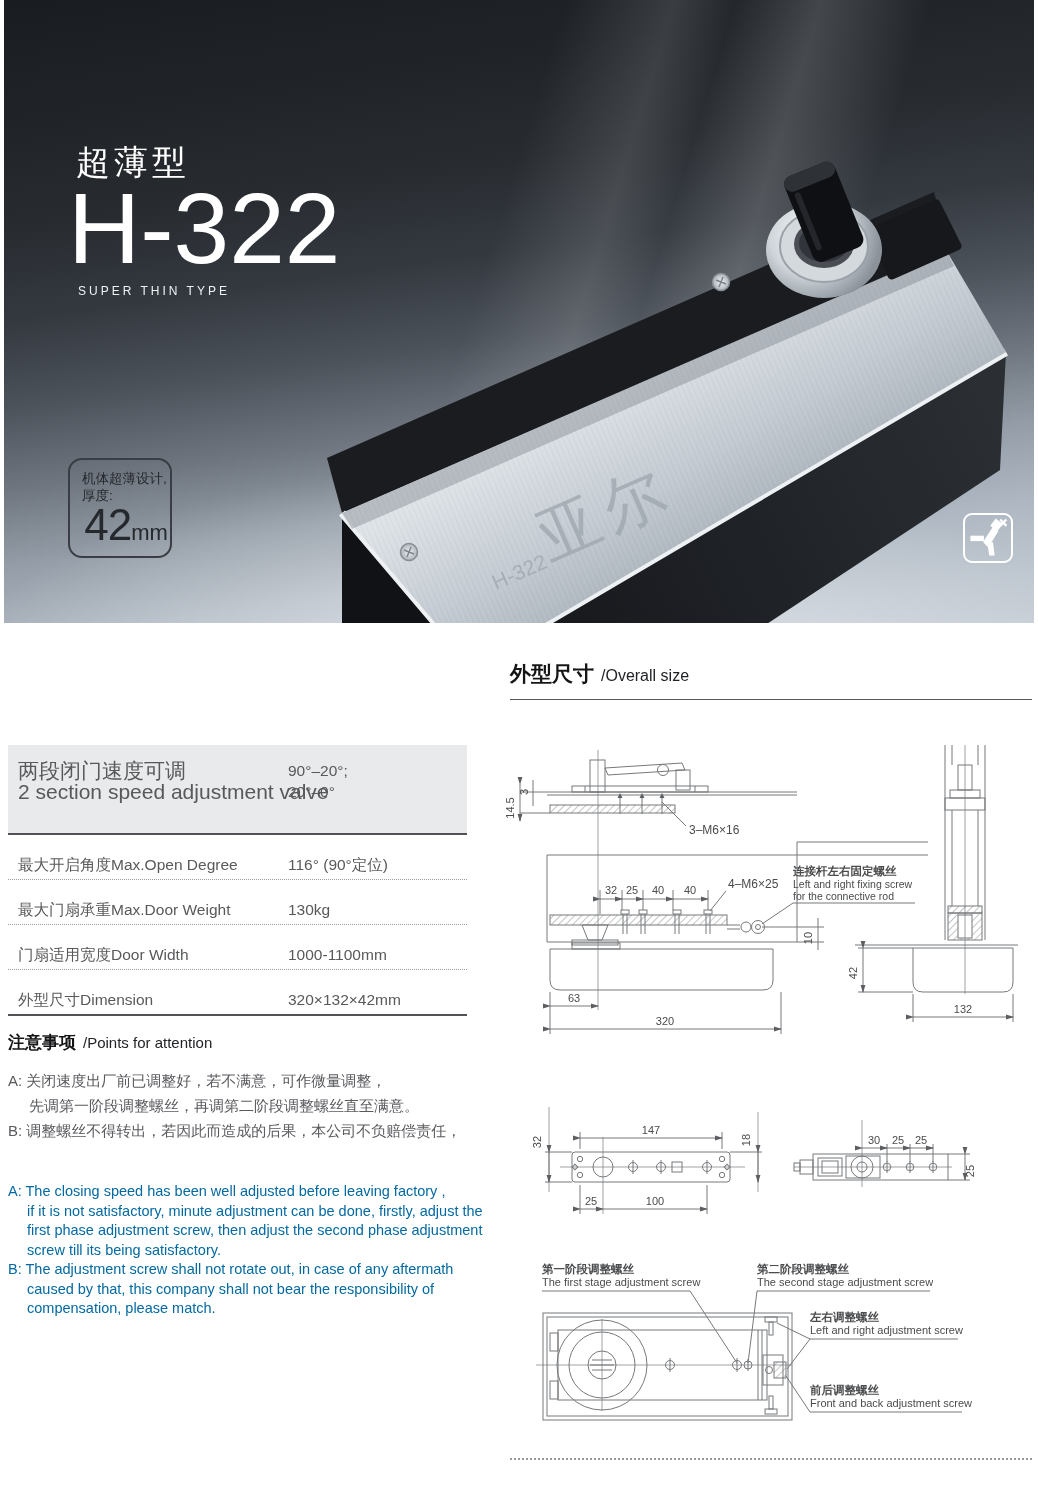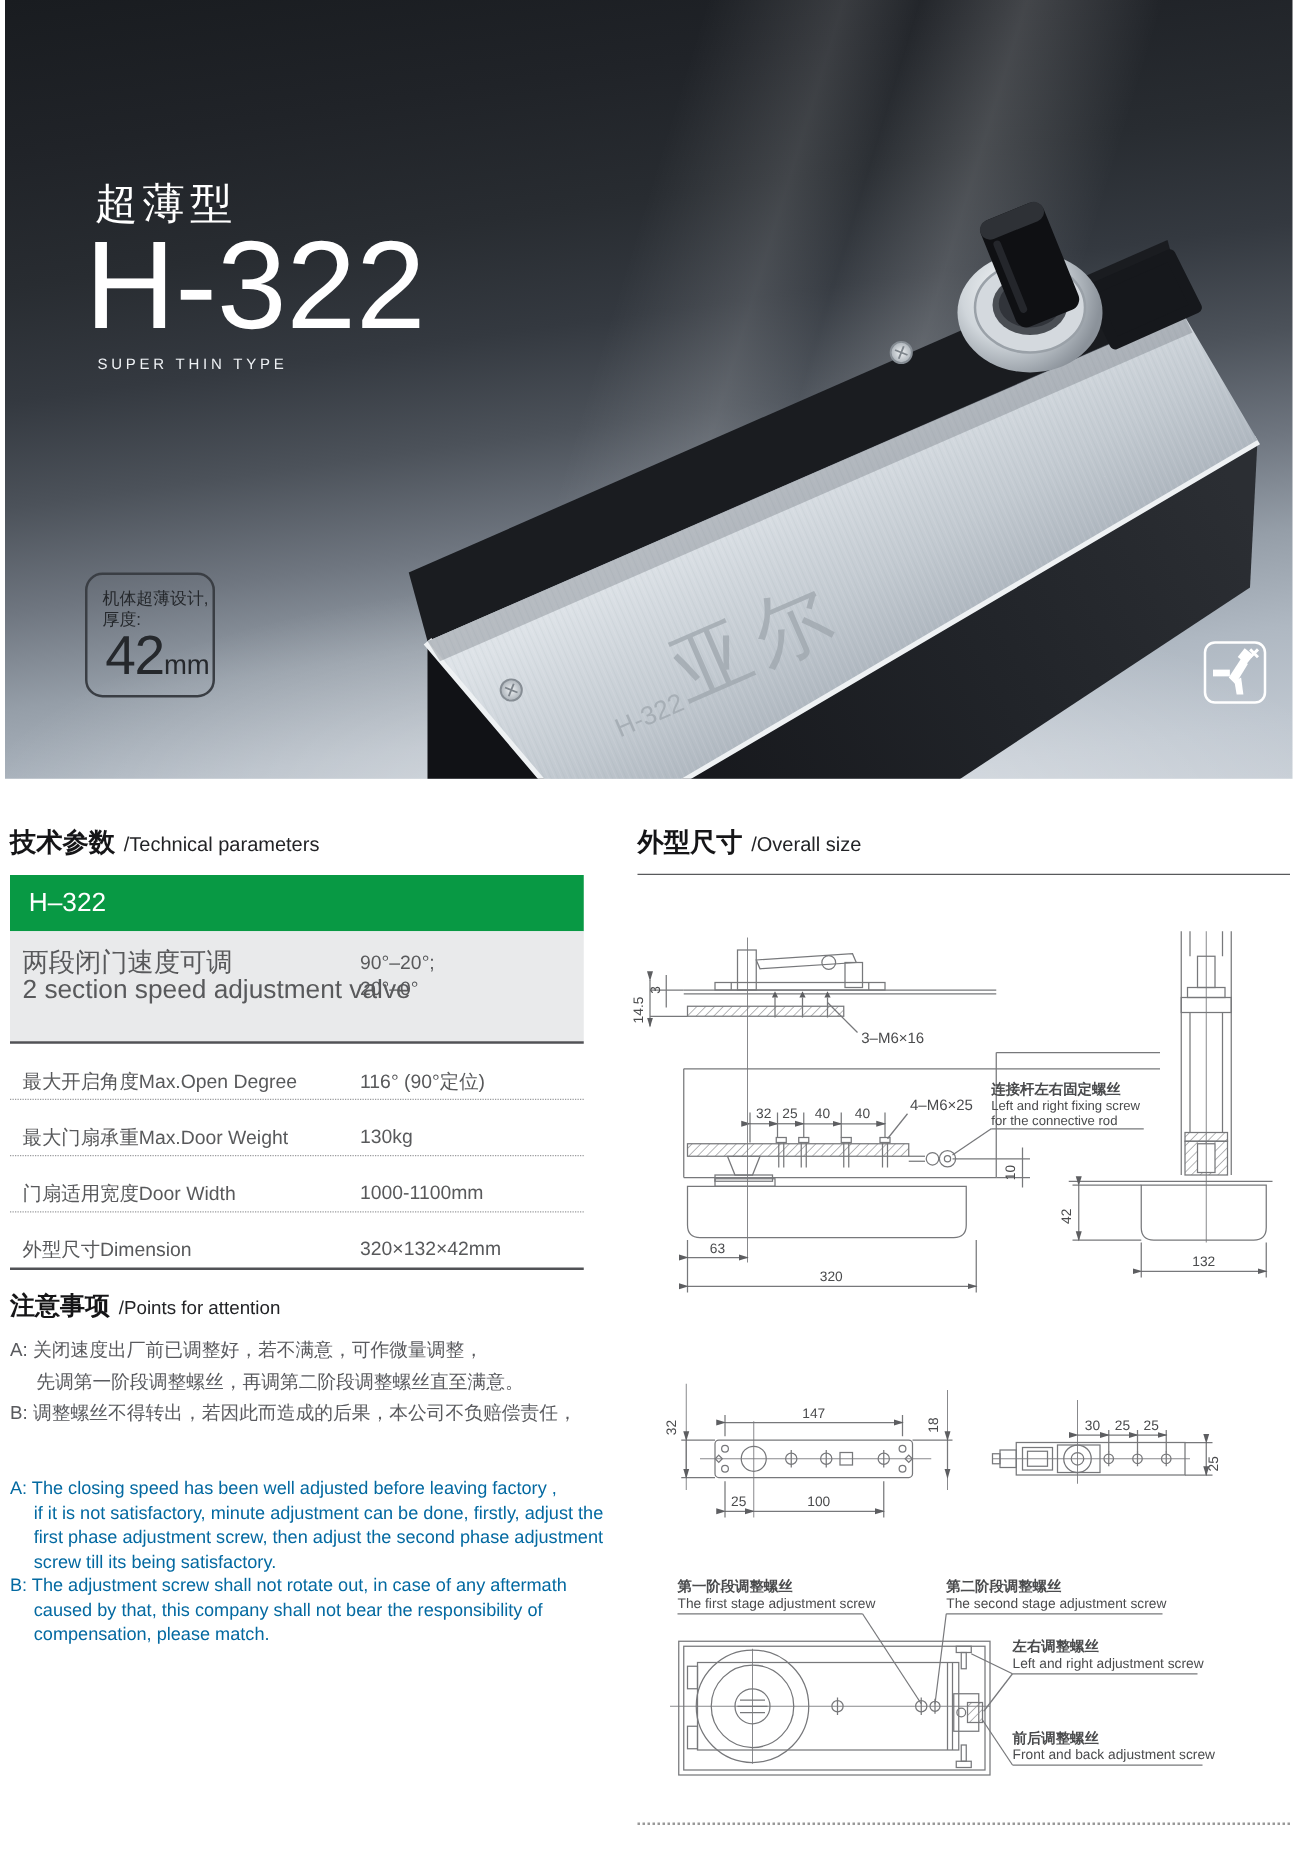--- a/index.html
+++ b/index.html
@@ -143,25 +143,21 @@
           <g transform="rotate(38 35 11)">
               <rect x="30" y="6" width="10" height="10"></rect>
             </g>
           <polygon points="25,33 31,30 33,45 27,45"></polygon>
           <path d="M39,5 L46,12 M46,5 L39,12" stroke="#fff" stroke-width="2.6"></path>
         </g>
       </svg>
     </div>
   </div>
 
-  <div class="sec-head" style="left:8px;top:660px;">
-    <span class="cn">技术参数</span><span class="en">/Technical parameters</span>
-  </div>
-
-  <div class="greenbar" style="background:#089944;">H–322</div>
+
 
   <div class="graybox">
     <div class="lab">
       <div>两段闭门速度可调</div>
       <div>2 section speed adjustment valve</div>
     </div>
     <div class="val">
       <div>90°–20°;</div>
       <div>20°–0°</div>
     </div>
@@ -180,21 +176,21 @@
       <span class="l">门扇适用宽度Door Width</span>
       <span class="v">1000-1100mm</span>
     </div>
     <div class="row">
       <span class="l">外型尺寸Dimension</span>
       <span class="v">320×132×42mm</span>
     </div>
   </div>
 
   <div class="sec-head" style="left:8px;top:1031px;">
-    <span class="cn" style="font-size:20px;">注意事项</span><span class="en" style="font-size:15px;">/Points for attention</span>
+    <span class="cn" style="font-size:17px;">注意事项</span><span class="en" style="font-size:15px;">/Points for attention</span>
   </div>
 
   <div class="cn-notes">
     <div>A: 关闭速度出厂前已调整好，若不满意，可作微量调整，</div>
     <div class="ind">先调第一阶段调整螺丝，再调第二阶段调整螺丝直至满意。</div>
     <div>B: 调整螺丝不得转出，若因此而造成的后果，本公司不负赔偿责任，</div>
   </div>
 
   <div class="en-notes">
     <div>A: The closing speed has been well adjusted before leaving factory ,</div>

